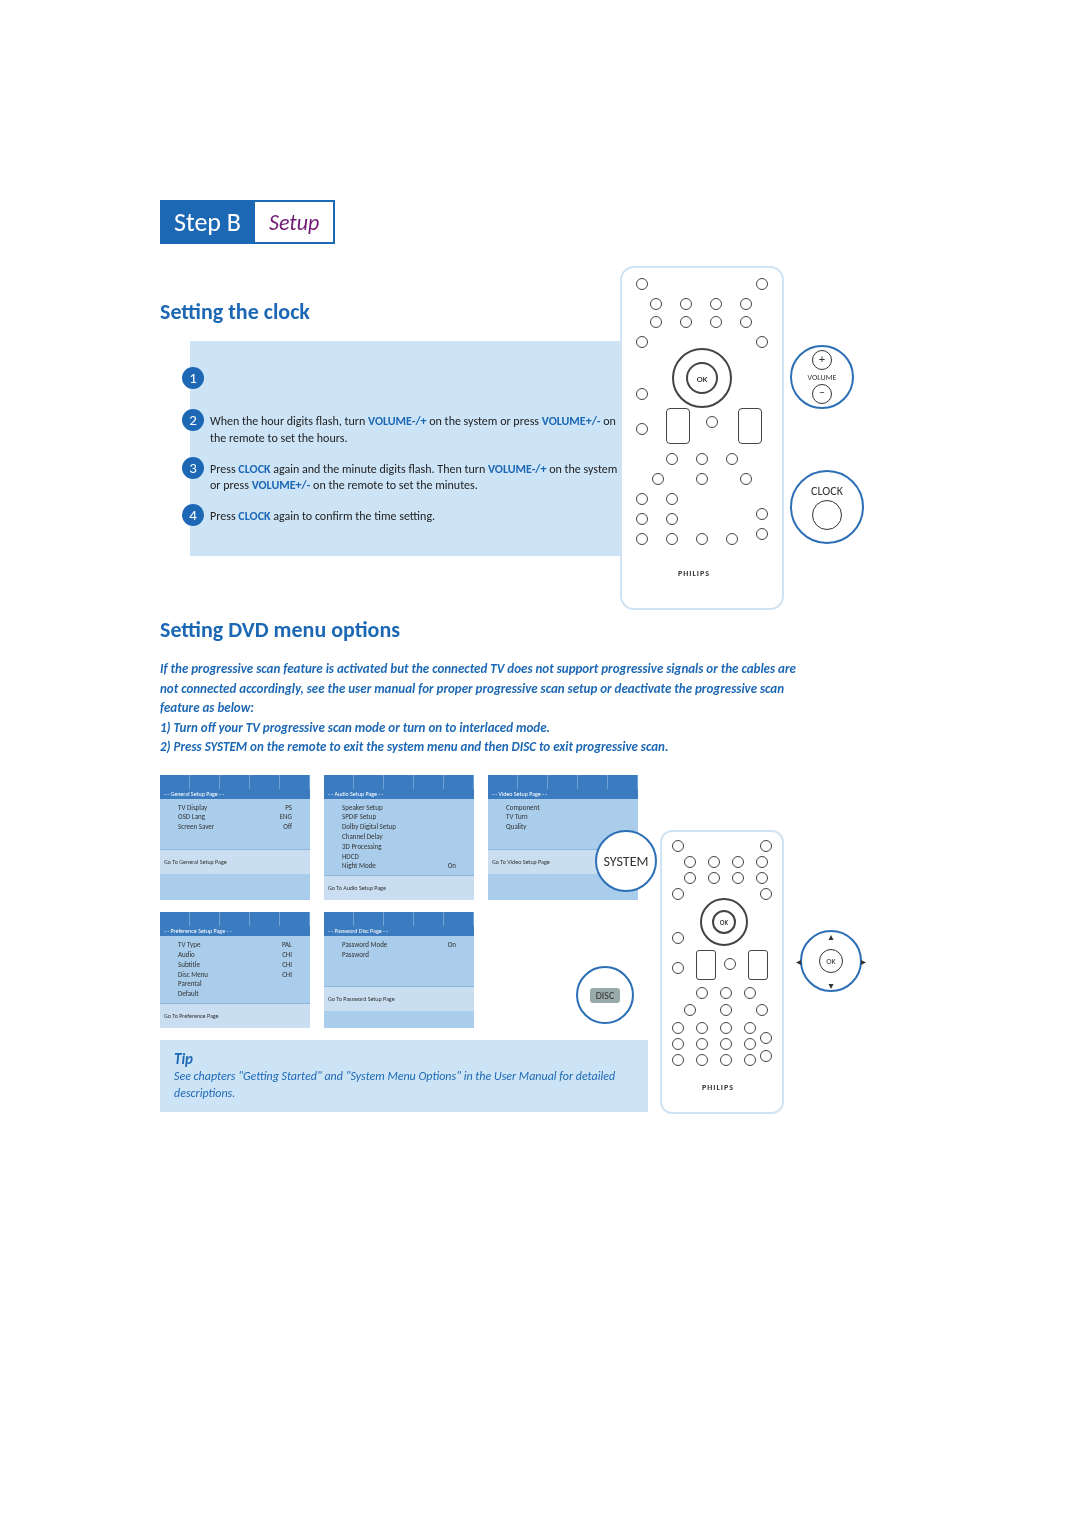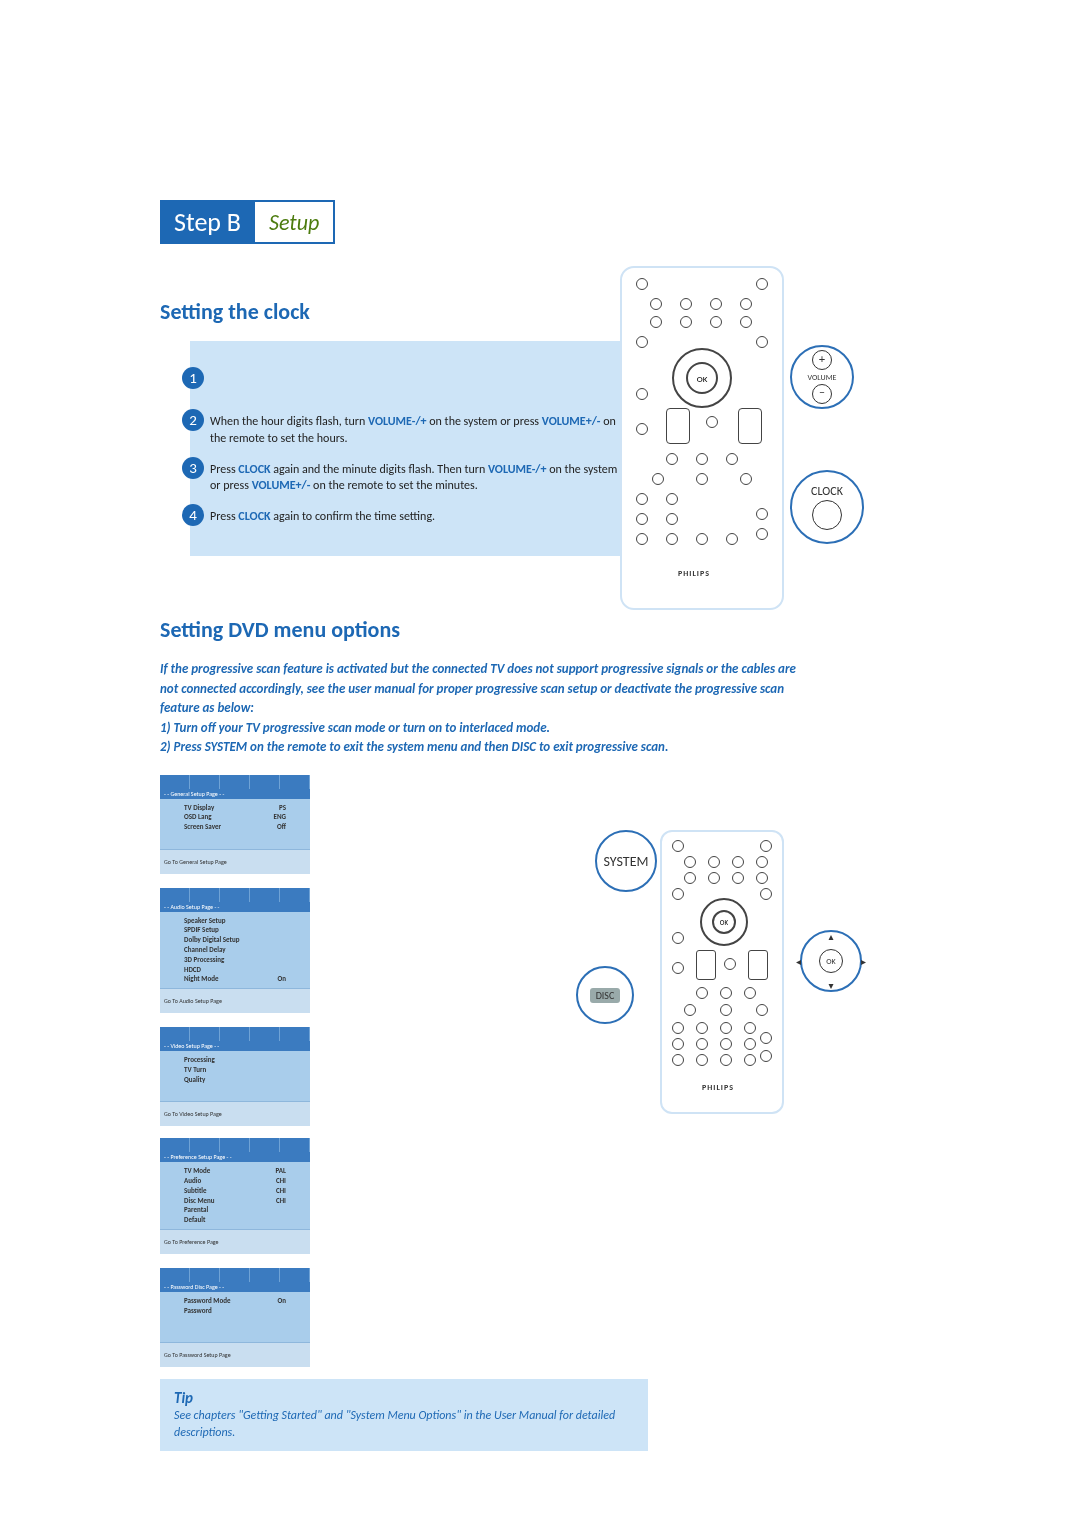--- a/index.html
+++ b/index.html
@@ -20,21 +20,21 @@
   }
   .step-header .step-label {
     background: #1d68b4;
     color: #fff;
     font-size: 26px;
     padding: 6px 14px;
   }
   .step-header .step-title {
     border: 2px solid #1d68b4;
     border-left: none;
-    color: #4d7c0f;
+    color: #701a75;
     font-style: italic;
     font-size: 22px;
     padding: 6px 14px;
     display: flex;
     align-items: center;
   }
   .section-title {
     color: #1d68b4;
     font-size: 22px;
     font-weight: 600;
@@ -101,21 +101,20 @@
     font-size: 13px;
     line-height: 1.5;
     max-width: 640px;
     margin-bottom: 18px;
   }
   .menus-row {
     display: flex;
     gap: 14px;
     flex-wrap: wrap;
     margin-bottom: 12px;
-    flex-direction: column;
   }
   .menu-box {
     width: 150px;
     background: #a9cdeb;
     font-size: 7px;
     color: #333;
   }
   .menu-tabs {
     display: flex;
     background: #3b7bc0;
@@ -125,24 +124,23 @@
     flex: 1;
     border-right: 1px solid #6fa3d6;
   }
   .menu-title {
     background: #3b7bc0;
     color: #fff;
     font-size: 6px;
     padding: 1px 4px;
   }
   .menu-body {
-    padding: 4px 24px;
+    padding: 4px 18px;
     min-height: 42px;
     line-height: 1.4;
-    font-weight: bold;
   }
   .menu-body div { display: flex; justify-content: space-between; }
   .menu-footer {
     background: #c9def0;
     font-size: 6px;
     padding: 8px 4px;
     border-top: 1px solid #8eb7dc;
   }
   .tip-block {
     background: #cde4f7;
@@ -355,21 +353,21 @@
       <div class="menu-tabs">
           <span></span>
           <span></span>
           <span></span>
           <span></span>
           <span></span>
         </div>
       <div class="menu-title">- - Video Setup Page - -</div>
       <div class="menu-body">
         <div>
-            <span>Processing</span>
+            <span>Component</span>
             <span></span>
           </div>
         <div>
             <span>TV Turn</span>
             <span></span>
           </div>
         <div>
             <span>Quality</span>
             <span></span>
           </div>
@@ -384,21 +382,21 @@
       <div class="menu-tabs">
           <span></span>
           <span></span>
           <span></span>
           <span></span>
           <span></span>
         </div>
       <div class="menu-title">- - Preference Setup Page - -</div>
       <div class="menu-body">
         <div>
-            <span>TV Mode</span>
+            <span>TV Type</span>
             <span>PAL</span>
           </div>
         <div>
             <span>Audio</span>
             <span>CHI</span>
           </div>
         <div>
             <span>Subtitle</span>
             <span>CHI</span>
           </div>

